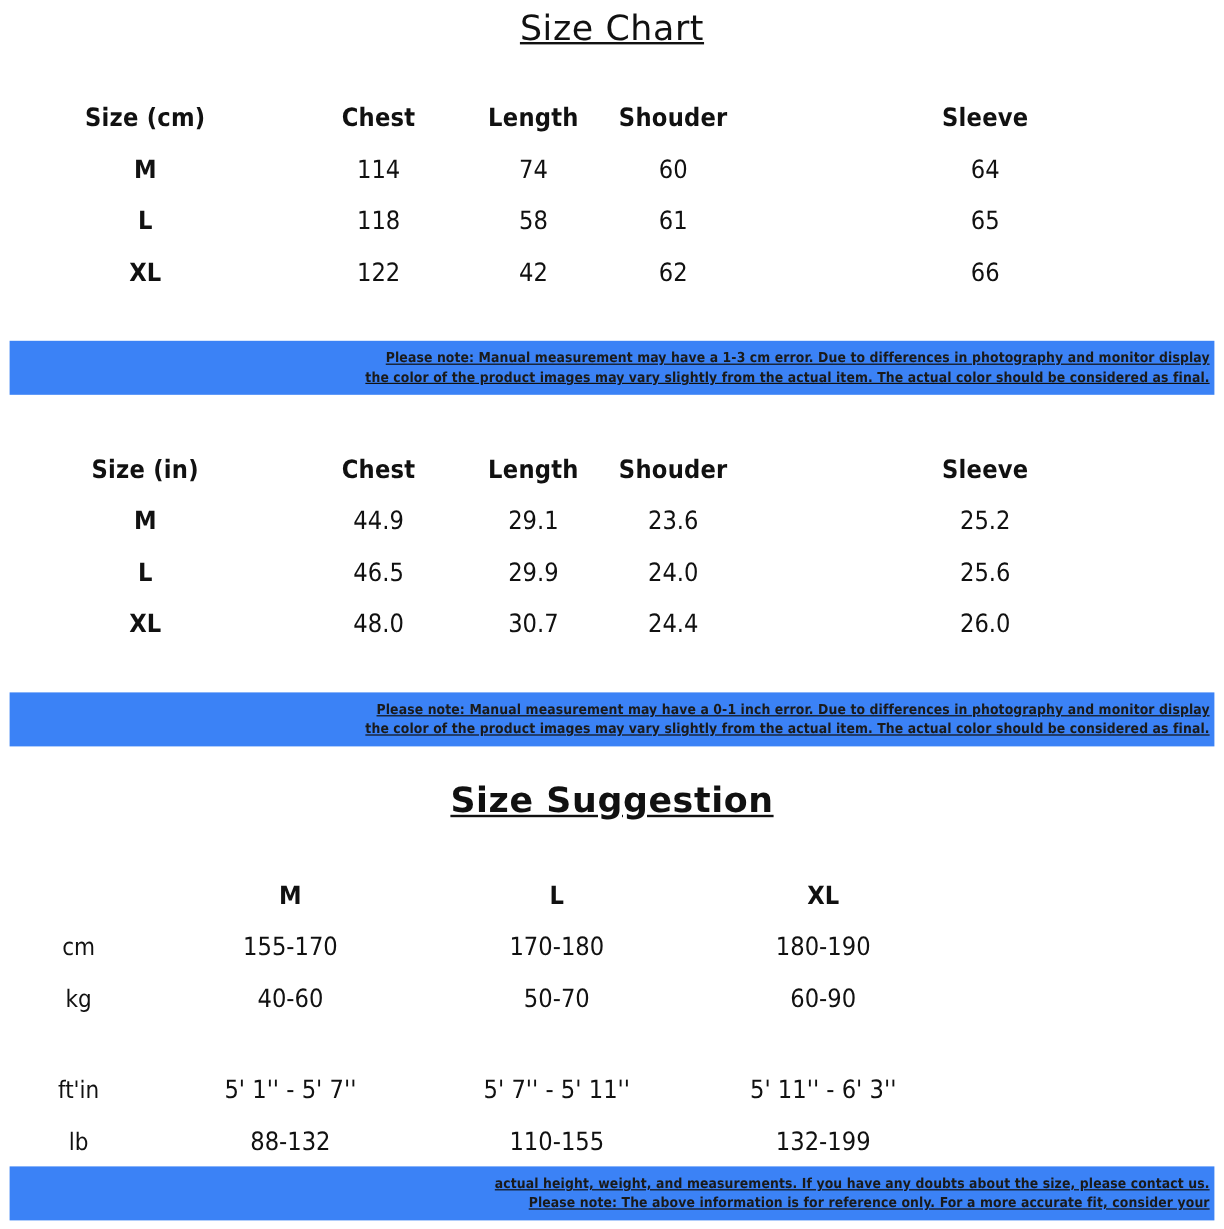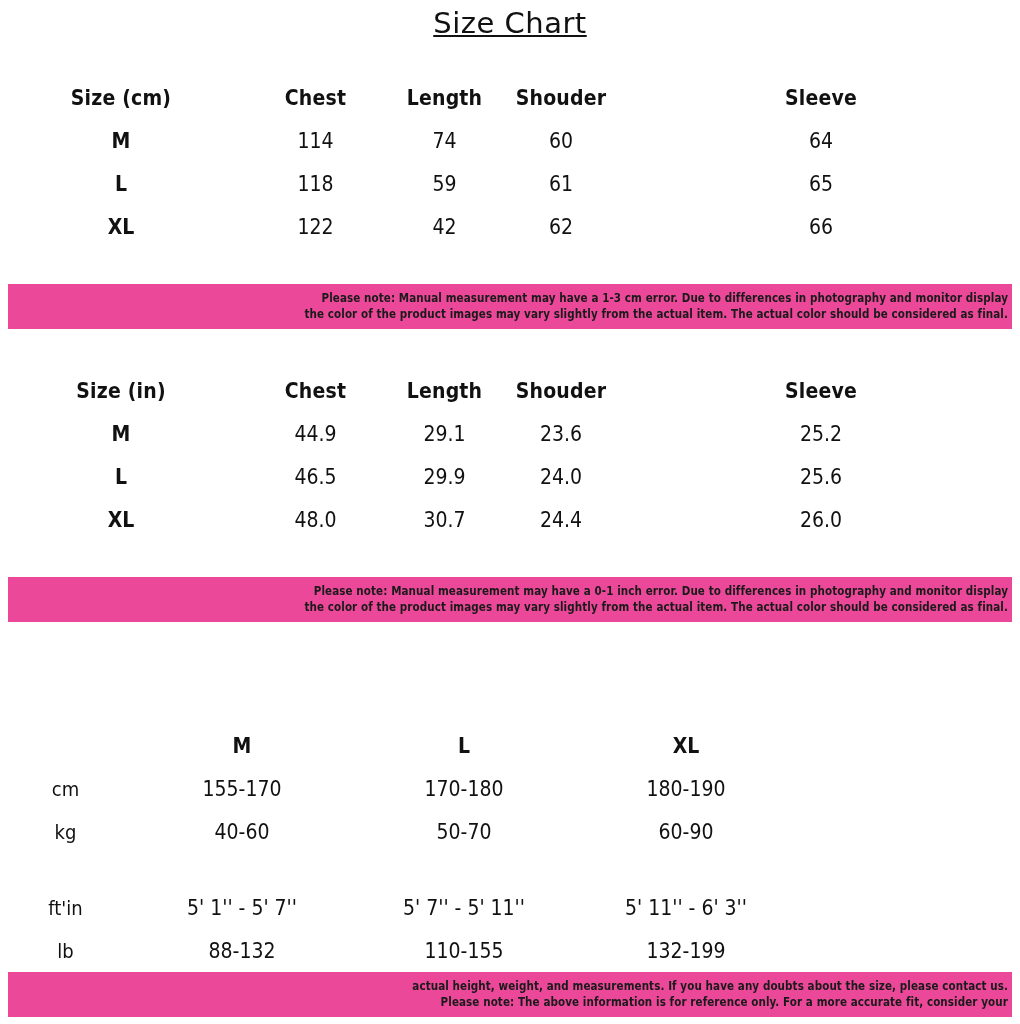--- a/index.html
+++ b/index.html
@@ -77,24 +77,25 @@
   .col-chest    { width: 147px; }
   .col-length   { width: 111px; }
   .col-shoulder { width: 122px; }
   .col-sleeve   { width: 398px; }
 
   
   .note-band {
     position: absolute;
     left: 8px;
     width: 1004px;
-    background: #ec4899;
+    background: #3b82f6;
     box-sizing: border-box;
     padding: 6px 4px 7px 0;
     text-align: right;
+    text-decoration: underline;
   }
   .note-band .note-line {
     display: block;
     font-size: 11.5px;
     font-weight: 700;
     line-height: 16px;
     color: #1a1a1a;
     letter-spacing: 0.1px;
     white-space: nowrap;
   }
@@ -165,21 +166,21 @@
       <tr>
         <td class="size-cell">M</td>
         <td>114</td>
         <td>74</td>
         <td>60</td>
         <td>64</td>
       </tr>
       <tr>
         <td class="size-cell">L</td>
         <td>118</td>
-        <td>59</td>
+        <td>58</td>
         <td>61</td>
         <td>65</td>
       </tr>
       <tr>
         <td class="size-cell">XL</td>
         <td>122</td>
         <td>42</td>
         <td>62</td>
         <td>66</td>
       </tr>
@@ -231,20 +232,21 @@
         <td>26.0</td>
       </tr>
     </tbody>
   </table>
 
   <div class="note-band" id="note-in">
     <span class="note-line">Please note: Manual measurement may have a 0-1 inch error. Due to differences in photography and monitor display</span>
     <span class="note-line">the color of the product images may vary slightly from the actual item. The actual color should be considered as final.</span>
   </div>
 
+  <div class="section-title" id="title-size-suggestion">Size Suggestion</div>
 
   <table id="table-suggestion">
     <colgroup>
       <col style="width:131px">
         <col style="width:222px">
         <col style="width:222px">
         <col style="width:222px">
         <col>
     </colgroup>
     <thead>

